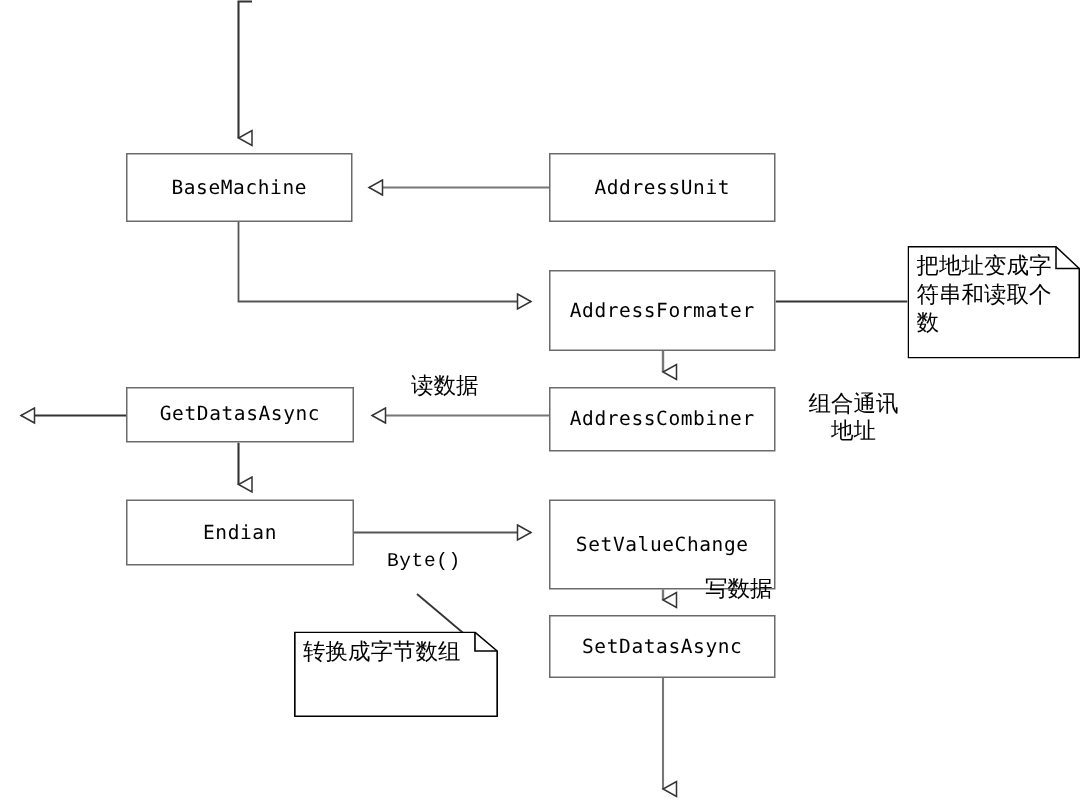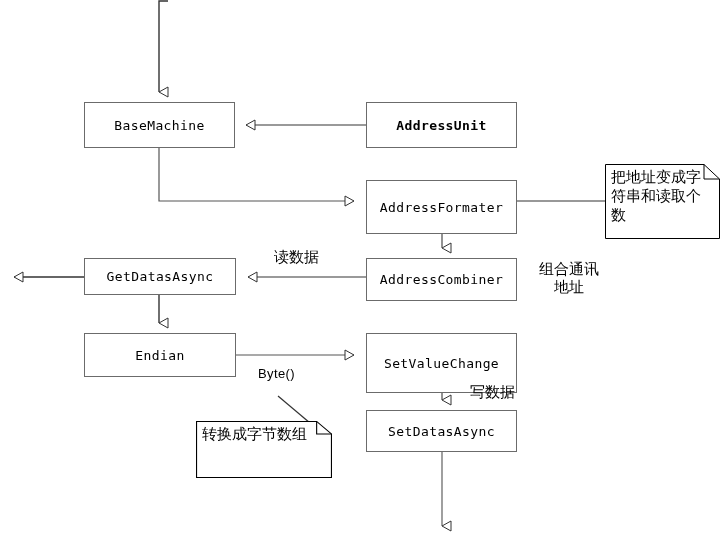--- a/index.html
+++ b/index.html
@@ -76,21 +76,21 @@
   .free-label {
     position: absolute;
     font-family: "DejaVu Sans", "Liberation Sans", sans-serif;
     font-size: 15px;
     color: #000000;
     line-height: 18px;
     text-align: center;
     z-index: 4;
   }
   .mono-label {
-    font-family: Liberation Sans, sans-serif;
+    font-family: Liberation Mono, monospace;
     font-size: 13px;
     letter-spacing: 0.4px;
   }
 </style>
 </head>
 <body>
 
 <div id="canvas">
 
   <svg id="edges" viewBox="0 0 721 538" width="721" height="538" xmlns="http://www.w3.org/2000/svg">
@@ -149,21 +149,21 @@
 
     <g>
       <path d="M278,396 L310,423" fill="none" stroke="#333333" stroke-width="1.2"></path>
     </g>
   </svg>
 
   <div class="node" style="left:84px; top:102px; width:151px; height:46px;">
     <span>BaseMachine</span>
   </div>
 
-  <div class="node" style="left:366px; top:102px; width:151px; height:46px;font-weight:bold;">
+  <div class="node" style="left:366px; top:102px; width:151px; height:46px;">
     <span>AddressUnit</span>
   </div>
 
   <div class="node" style="left:366px; top:180px; width:151px; height:54px;">
     <span>AddressFormater</span>
   </div>
 
   <div class="node" style="left:366px; top:258px; width:151px; height:43px;">
     <span>AddressCombiner</span>
   </div>

